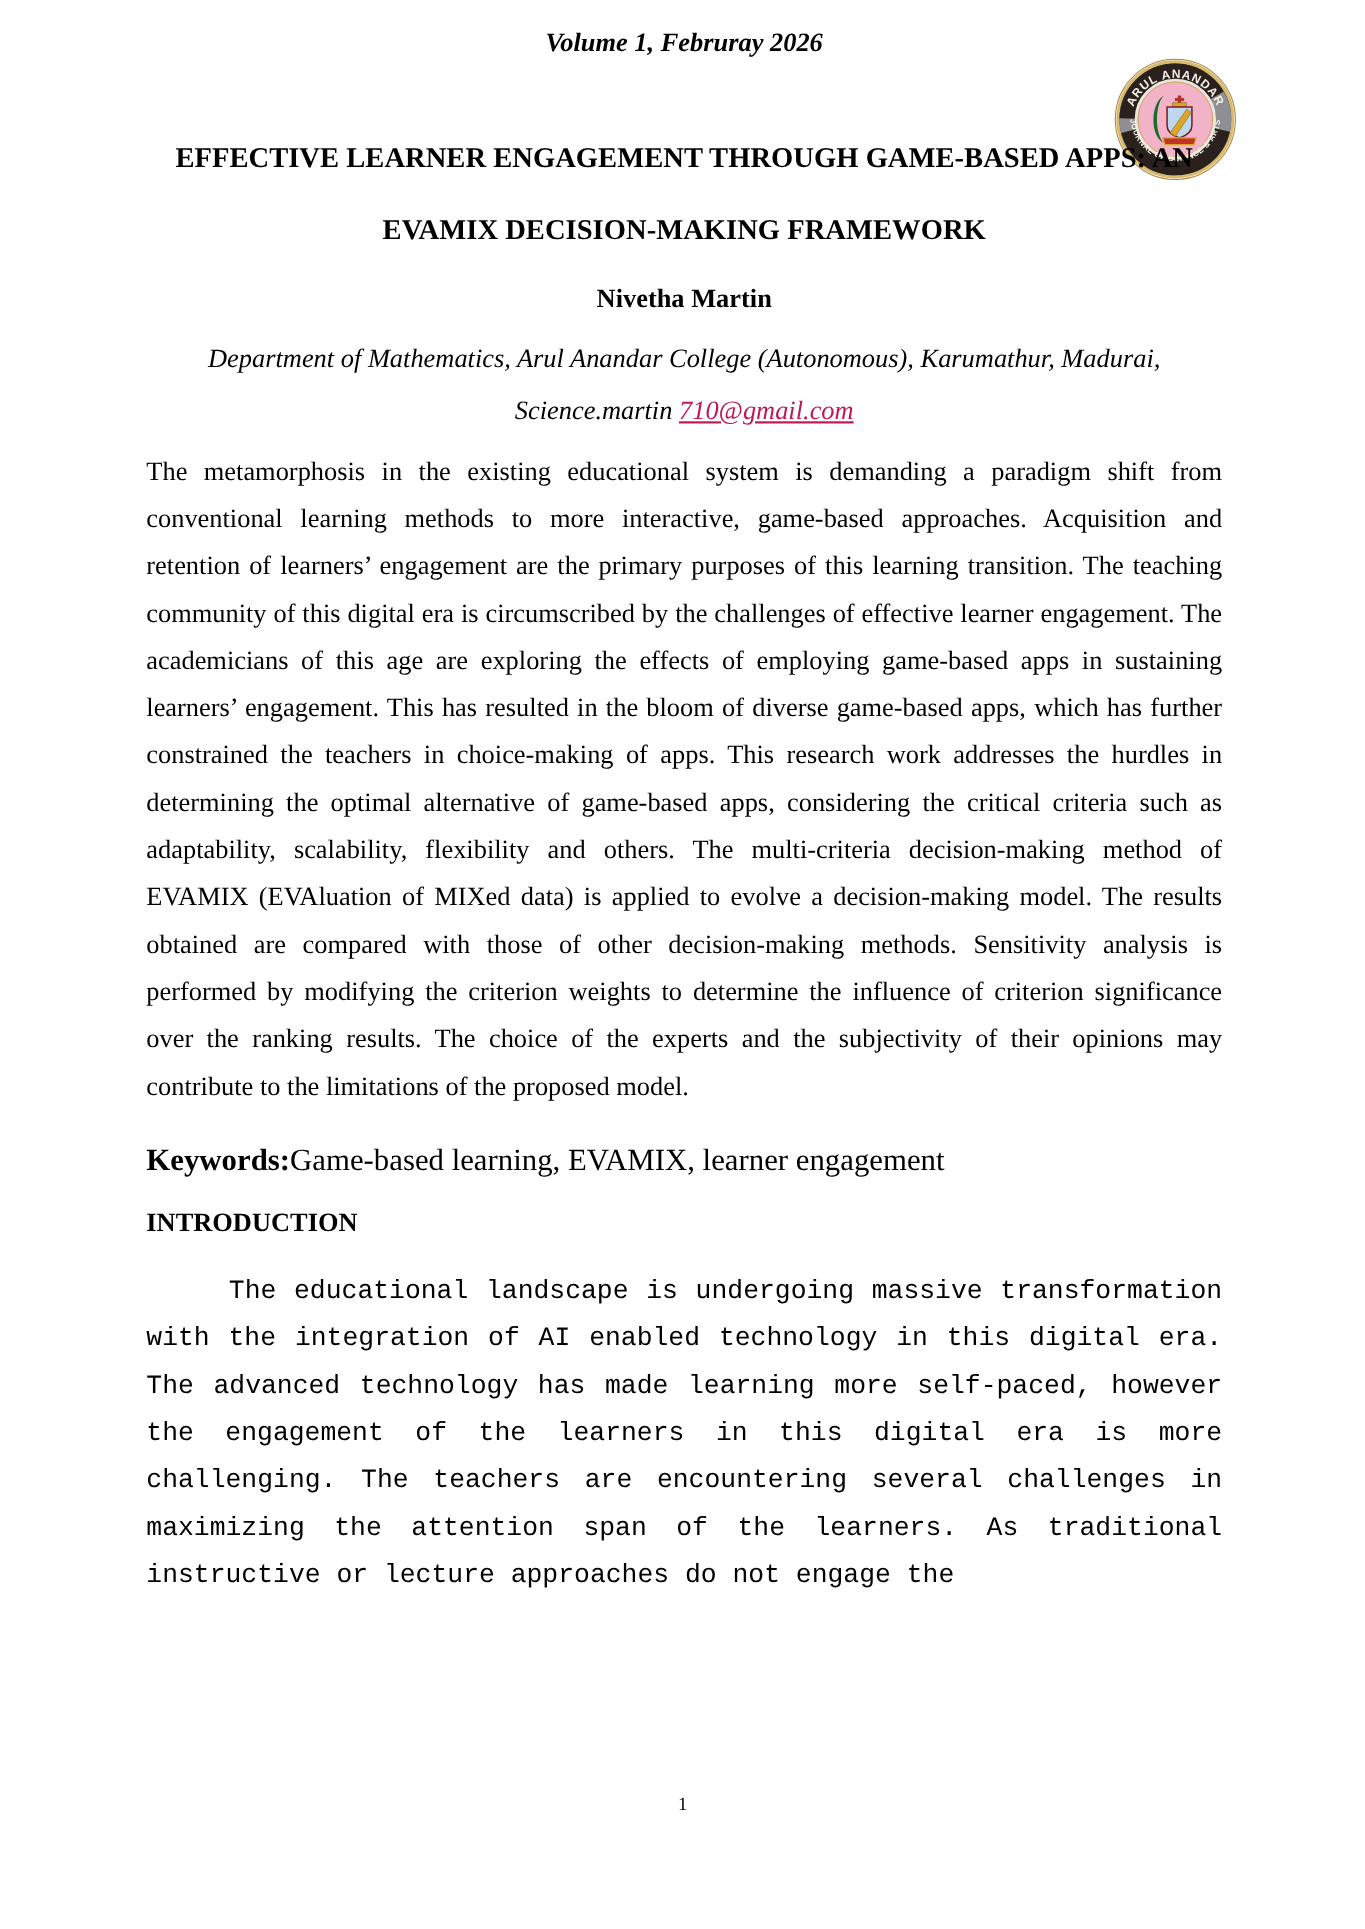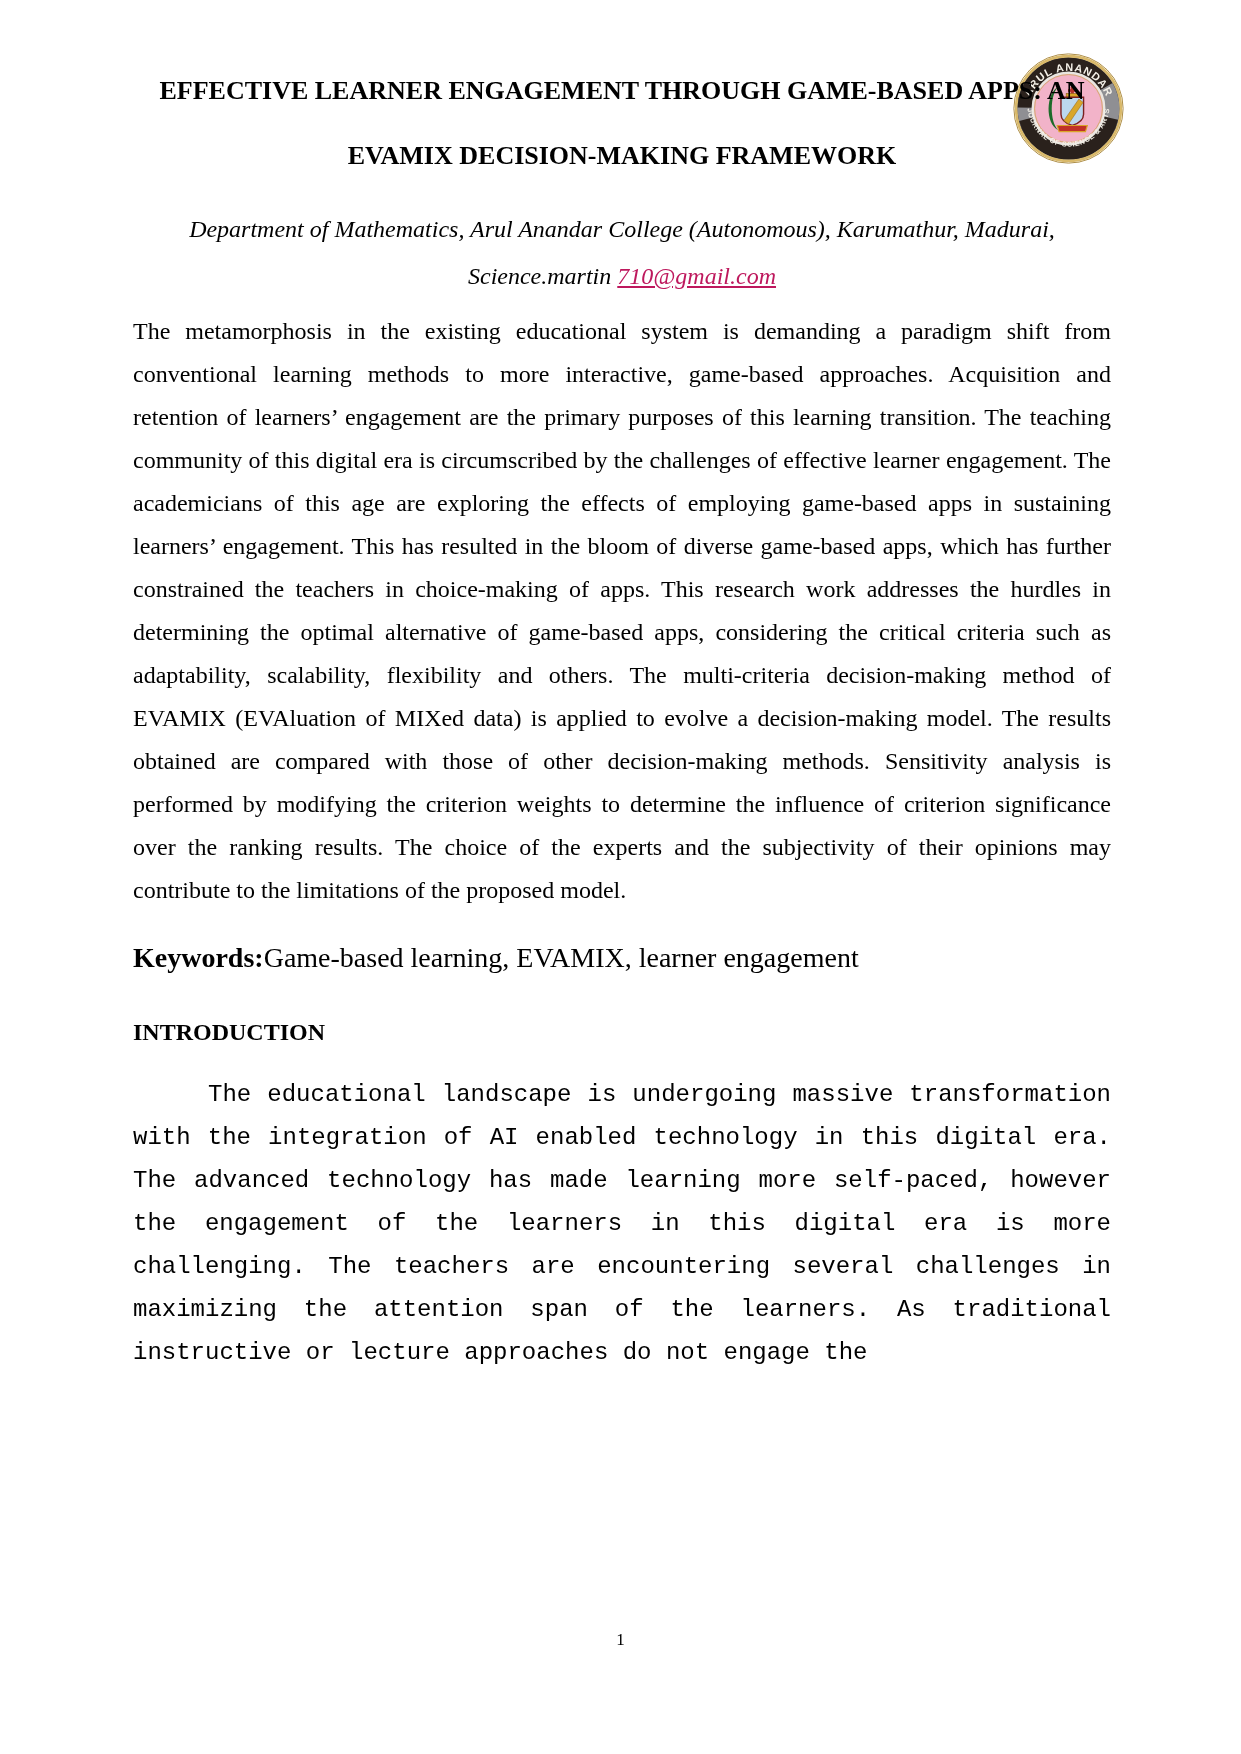--- a/index.html
+++ b/index.html
@@ -17,21 +17,21 @@
   .volume-line   { margin:26px 0 0 0; text-align:center; font-size:24px; font-weight:bold; font-style:italic; }
 
   .logo-wrap { position:absolute; left:1012px; top:52px; width:113px; height:113px; }
 
   .paper-title { margin:58px 0 0 0; text-align:center; font-size:26px; font-weight:bold; line-height:65px; }
   .author      { margin:18px 0 0 0; text-align:center; font-size:24px; font-weight:bold; }
   .affiliation { margin:18px 0 0 0; text-align:center; font-size:24px; font-style:italic; line-height:47px; }
   .email-link  { color:#be185d; text-decoration:underline; }
 
   .section-heading { margin:74px 0 0 0; font-size:24px; font-weight:bold; }
-  .section-heading.intro { margin-top:40px; }
+  .section-heading.intro { margin-top:22px; }
   .body-para { margin:10px 0 0 0; font-size:24px; line-height:43px; text-align:justify; }
   .body-para.indent { text-indent:75px; margin-top:27px;font-family:Liberation Mono, monospace; }
   .keywords  { margin:24px 0 0 0; font-size:28px; line-height:43px; }
   .keywords .kw-label { font-weight:bold; }
 
   .page-number { position:absolute; left:0; top:1630px; width:100%; text-align:center; font-size:17px; }
 </style>
 </head>
 <body>
 
@@ -65,22 +65,24 @@
         <textPath href="#arcTop" startOffset="50%" text-anchor="middle">ARUL ANANDAR</textPath>
       </text>
       <text font-family="Liberation Sans, sans-serif" font-size="7.6" font-weight="bold" fill="#f5f1e8" letter-spacing="0.6">
         <textPath href="#arcBottom" startOffset="50%" text-anchor="middle">JOURNAL OF SCIENCE &amp; ARTS</textPath>
       </text>
     </svg>
   </div>
 
   <div class="content">
 
+    <p class="volume-line">Volume 1, Februray 2026</p>
 
     <p class="paper-title">EFFECTIVE LEARNER ENGAGEMENT THROUGH GAME-BASED APPS: AN EVAMIX DECISION-MAKING FRAMEWORK</p>
+    <p class="author">Nivetha Martin</p>
 
     <p class="affiliation"><span>Department of Mathematics, Arul Anandar College (Autonomous), Karumathur, Madurai,</span> <span>Science.martin </span><a href="#" class="email-link">710@gmail.com</a></p>
 
     <p class="body-para">The metamorphosis in the existing educational system is demanding a paradigm shift from conventional learning methods to more interactive, game-based approaches. Acquisition and retention of learners’ engagement are the primary purposes of this learning transition. The teaching community of this digital era is circumscribed by the challenges of effective learner engagement. The academicians of this age are exploring the effects of employing game-based apps in sustaining learners’ engagement. This has resulted in the bloom of diverse game-based apps, which has further constrained the teachers in choice-making of apps. This research work addresses the hurdles in determining the optimal alternative of game-based apps, considering the critical criteria such as adaptability, scalability, flexibility and others. The multi-criteria decision-making method of EVAMIX (EVAluation of MIXed data) is applied to evolve a decision-making model. The results obtained are compared with those of other decision-making methods. Sensitivity analysis is performed by modifying the criterion weights to determine the influence of criterion significance over the ranking results. The choice of the experts and the subjectivity of their opinions may contribute to the limitations of the proposed model.</p>
 
     <p class="keywords"><span class="kw-label">Keywords:</span><span>Game-based learning, EVAMIX, learner engagement</span></p>
 
     <p class="section-heading intro">INTRODUCTION</p>
     <p class="body-para indent">The educational landscape is undergoing massive transformation with the integration of AI enabled technology in this digital era. The advanced technology has made learning more self-paced, however the engagement of the learners in this digital era is more challenging. The teachers are encountering several challenges in maximizing the attention span of the learners. As traditional instructive or lecture approaches do not engage the</p>
 

